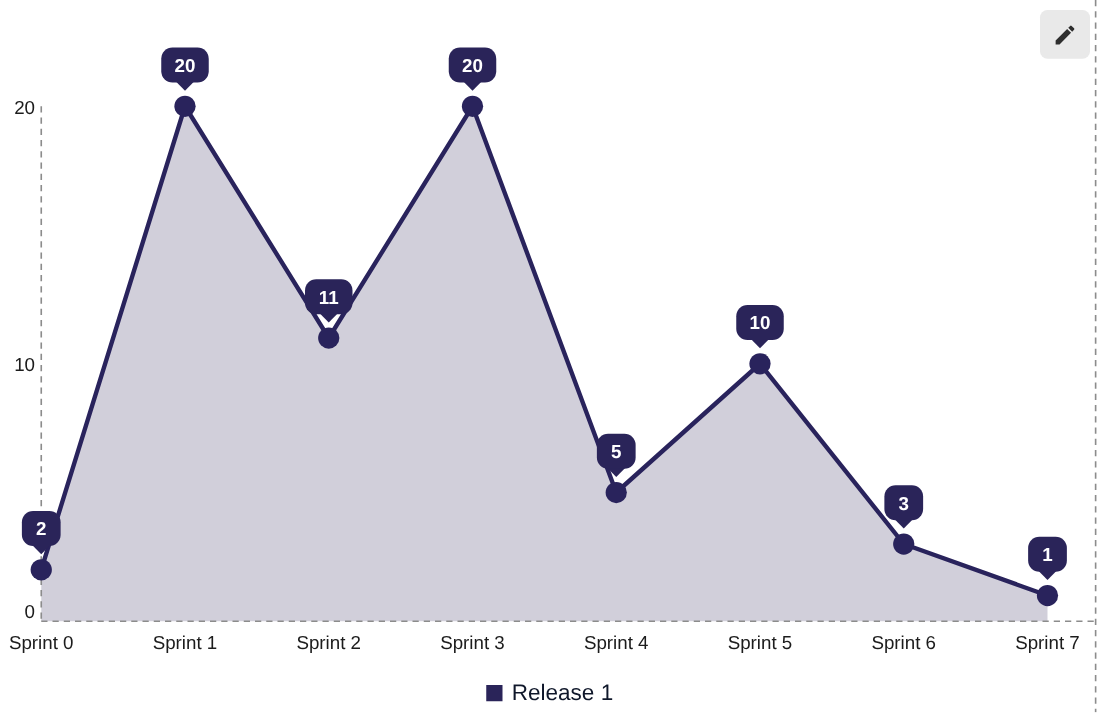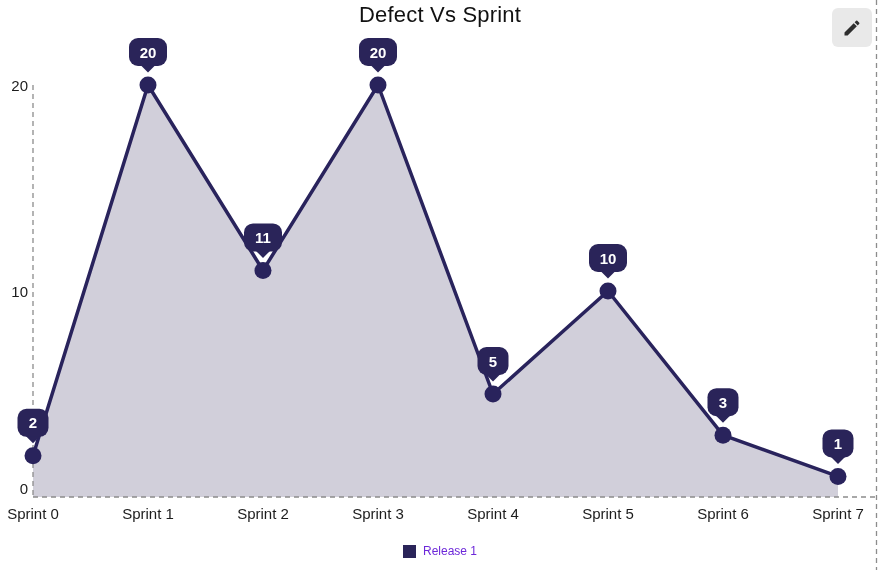--- a/index.html
+++ b/index.html
@@ -58,22 +58,22 @@
     justify-content: center;
     gap: 7px;
     cursor: pointer;
   }
   .legend-swatch {
     width: 13px;
     height: 13px;
     display: inline-block;
   }
   .legend-label {
-    font-size: 12px;
-    color: #6d28d9;
+    font-size: 18px;
+    color: #0f172a;
   }
   svg text {
     font-family: "Liberation Sans", sans-serif;
   }
 </style>
 </head>
 <body>
 
 <div class="stage">
 
@@ -121,21 +121,20 @@
       <circle cx="723" cy="435.2" r="8.5" fill="#29235c"></circle>
       <path d="M 715.5 415.2 L 730.5 415.2 L 723 422.7 Z" fill="#2a2459"></path>
       <rect x="707.5" y="388.2" width="31" height="28" rx="9" fill="#2a2459"></rect>
       <text x="723" y="407.7" text-anchor="middle" font-size="15" font-weight="bold" fill="#ffffff">3</text>
       <circle cx="838" cy="476.4" r="8.5" fill="#29235c"></circle>
       <path d="M 830.5 456.4 L 845.5 456.4 L 838 463.9 Z" fill="#2a2459"></path>
       <rect x="822.5" y="429.4" width="31" height="28" rx="9" fill="#2a2459"></rect>
       <text x="838" y="448.9" text-anchor="middle" font-size="15" font-weight="bold" fill="#ffffff">1</text>
     </svg>
 
-  <div class="chart-title">Defect Vs Sprint</div>
 
   <button class="edit-btn">
     <svg viewBox="0 0 24 24" width="20" height="20">
       <path fill="#2e2e2e" d="M3 17.25V21h3.75L17.81 9.94l-3.75-3.75L3 17.25zM20.71 7.04c.39-.39.39-1.02 0-1.41l-2.34-2.34a1 1 0 0 0-1.41 0l-1.83 1.83 3.75 3.75 1.83-1.83z"></path>
     </svg>
   </button>
 
   <div class="legend">
     <span class="legend-swatch" style="background: rgb(42, 36, 89);"></span>
     <span class="legend-label">Release 1</span>

